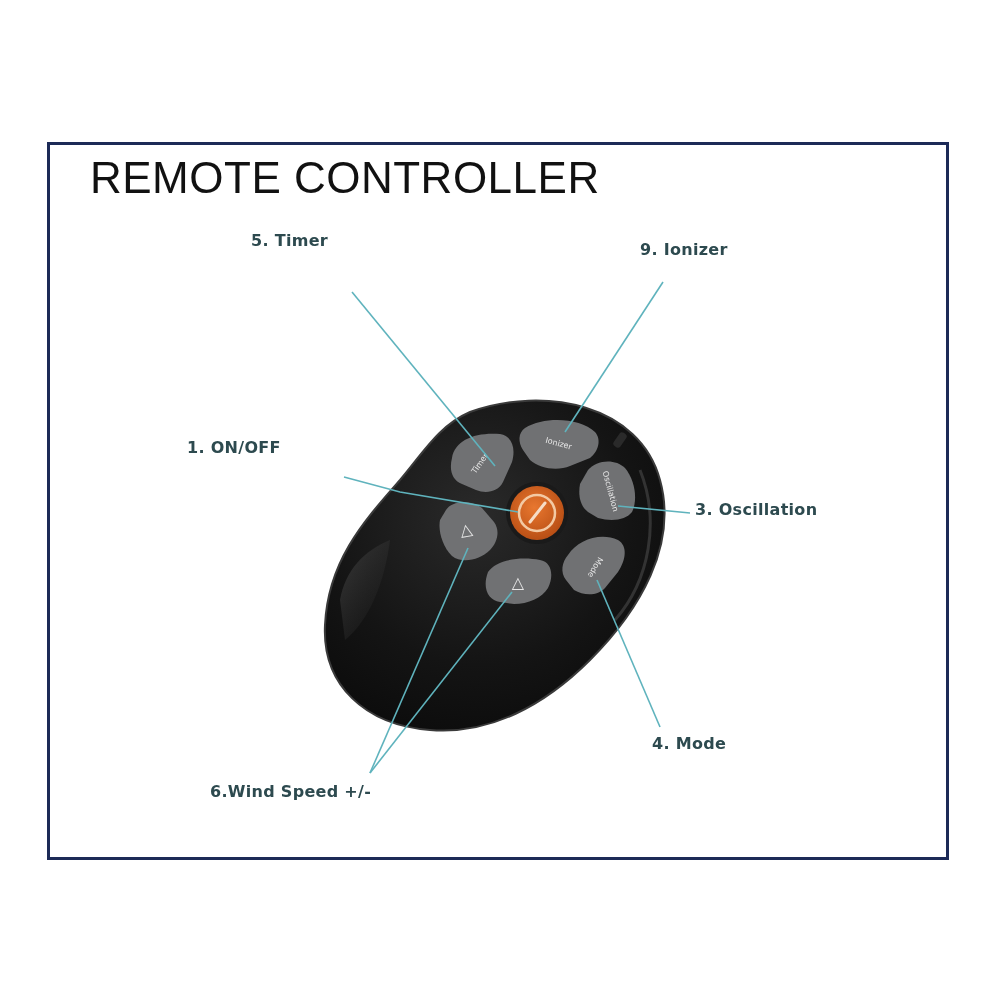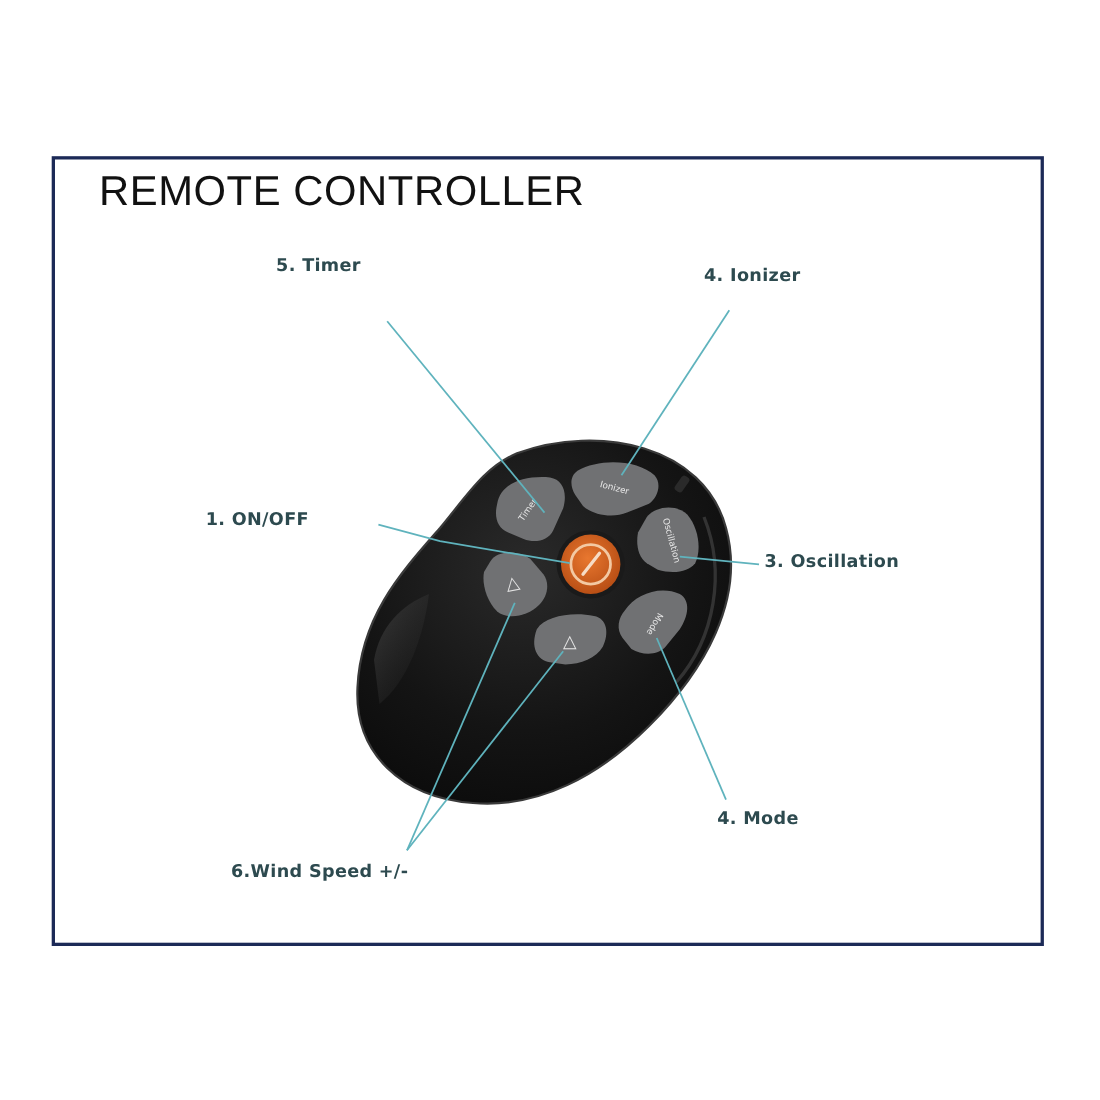--- a/index.html
+++ b/index.html
@@ -3,21 +3,21 @@
   <meta charset="utf-8">
   <style>
     html, body { margin: 0; padding: 0; background: #ffffff; }
     body { width: 1000px; height: 1000px; position: relative; overflow: hidden; font-family: "Liberation Sans", sans-serif; }
     .frame {
       position: absolute; left: 47px; top: 142px; width: 896px; height: 712px;
       border: 3px solid #1c2a57; box-sizing: content-box;
     }
     .title {
       position: absolute; left: 90px; top: 153px;
-      font-family: "Liberation Sans", sans-serif; font-size: 38px; color: #111111;
+      font-family: "Liberation Sans", sans-serif; font-size: 44px; color: #111111;
       letter-spacing: 0.5px; white-space: nowrap;
     }
     svg.diagram { position: absolute; left: 0; top: 0; }
     .label {
       position: absolute; font-family: "DejaVu Sans", sans-serif; font-weight: bold;
       font-size: 16px; color: #2d4a4f; white-space: nowrap; letter-spacing: 0.3px;
     }
     .btn-text {
       font-family: "DejaVu Sans", sans-serif; font-size: 8px; fill: #e8e8e8;
     }
@@ -104,17 +104,17 @@
     <line x1="663" y1="282" x2="565" y2="432"></line>
     <polyline points="344,477 400,492 518,512"></polyline>
     <line x1="618" y1="506" x2="690" y2="513"></line>
     <line x1="597" y1="580" x2="660" y2="727"></line>
     <line x1="370" y1="773" x2="468" y2="548"></line>
     <line x1="370" y1="773" x2="512" y2="592"></line>
   </g>
 </svg>
 
 <div class="label" style="left:251px; top:231px;">5. Timer</div>
-<div class="label" style="left:640px; top:240px;">4. Ionizer</div>
-<div class="label" style="left:187px; top:462px;">1. ON/OFF</div>
+<div class="label" style="left:640px; top:240px;">9. Ionizer</div>
+<div class="label" style="left:187px; top:438px;">1. ON/OFF</div>
 <div class="label" style="left:695px; top:500px;">3. Oscillation</div>
 <div class="label" style="left:652px; top:734px;">4. Mode</div>
 <div class="label" style="left:210px; top:782px;">6.Wind Speed +/-</div>
 
 </body></html>

